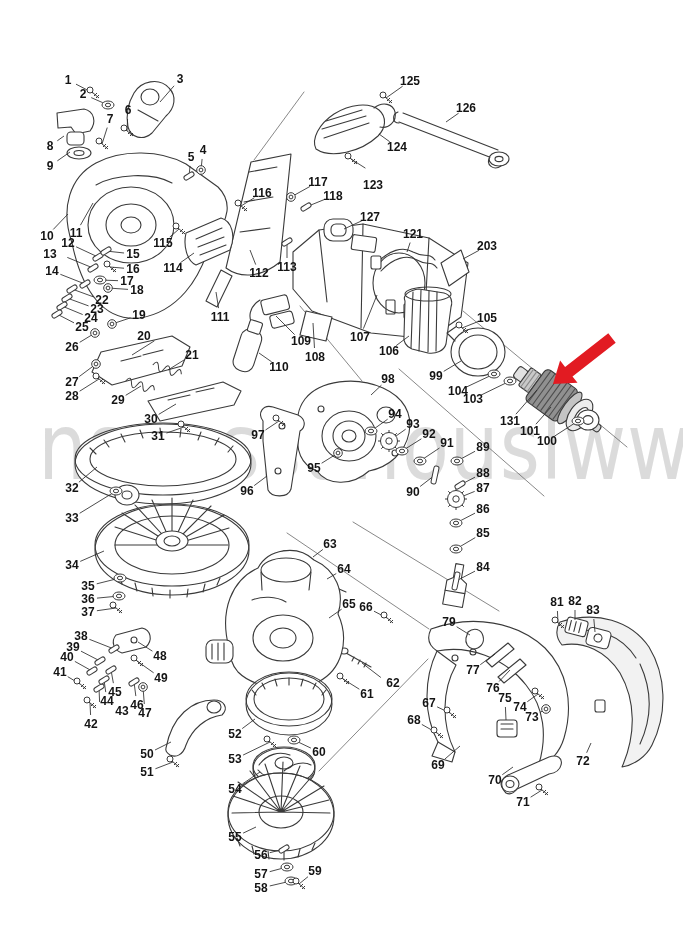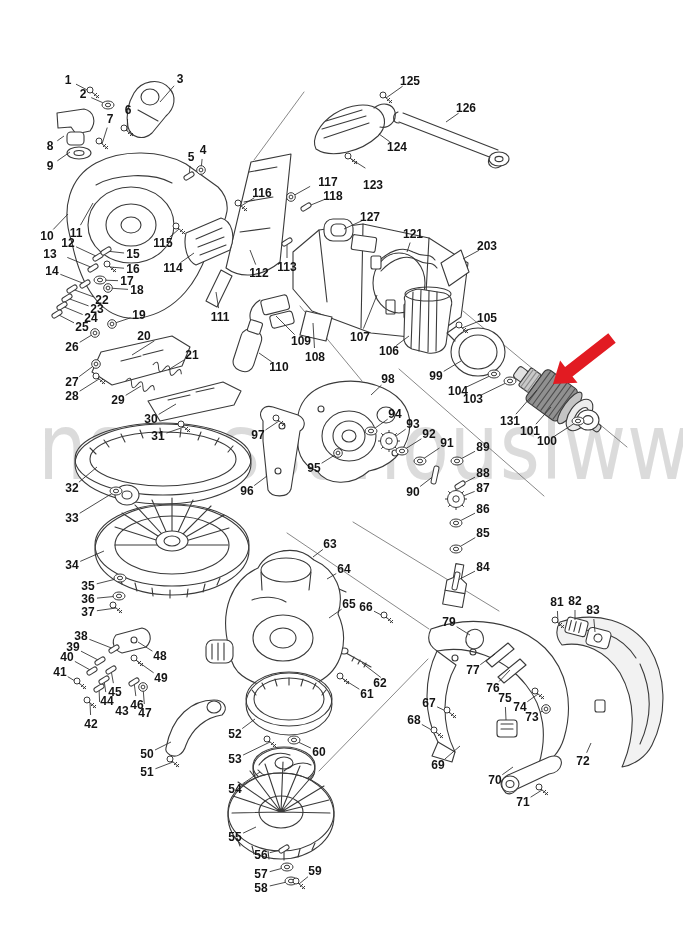--- a/index.html
+++ b/index.html
@@ -572,21 +572,21 @@
       <div class="plabel" style="left: 235px; top: 734px;">52</div>
       <div class="plabel" style="left: 235px; top: 759px;">53</div>
       <div class="plabel" style="left: 235px; top: 789px;">54</div>
       <div class="plabel" style="left: 235px; top: 837px;">55</div>
       <div class="plabel" style="left: 261px; top: 855px;">56</div>
       <div class="plabel" style="left: 261px; top: 874px;">57</div>
       <div class="plabel" style="left: 261px; top: 888px;">58</div>
       <div class="plabel" style="left: 315px; top: 871px;">59</div>
       <div class="plabel" style="left: 319px; top: 752px;">60</div>
       <div class="plabel" style="left: 367px; top: 694px;">61</div>
-      <div class="plabel" style="left: 380px; top: 683px;">62</div>
+      <div class="plabel" style="left: 393px; top: 683px;">62</div>
       <div class="plabel" style="left: 330px; top: 544px;">63</div>
       <div class="plabel" style="left: 344px; top: 569px;">64</div>
       <div class="plabel" style="left: 349px; top: 604px;">65</div>
       <div class="plabel" style="left: 366px; top: 607px;">66</div>
       <div class="plabel" style="left: 429px; top: 703px;">67</div>
       <div class="plabel" style="left: 414px; top: 720px;">68</div>
       <div class="plabel" style="left: 438px; top: 765px;">69</div>
       <div class="plabel" style="left: 495px; top: 780px;">70</div>
       <div class="plabel" style="left: 523px; top: 802px;">71</div>
       <div class="plabel" style="left: 583px; top: 761px;">72</div>
@@ -625,21 +625,21 @@
       <div class="plabel" style="left: 360px; top: 337px;">107</div>
       <div class="plabel" style="left: 315px; top: 357px;">108</div>
       <div class="plabel" style="left: 301px; top: 341px;">109</div>
       <div class="plabel" style="left: 279px; top: 367px;">110</div>
       <div class="plabel" style="left: 220px; top: 317px;">111</div>
       <div class="plabel" style="left: 259px; top: 273px;">112</div>
       <div class="plabel" style="left: 287px; top: 267px;">113</div>
       <div class="plabel" style="left: 173px; top: 268px;">114</div>
       <div class="plabel" style="left: 163px; top: 243px;">115</div>
       <div class="plabel" style="left: 262px; top: 193px;">116</div>
-      <div class="plabel" style="left: 318px; top: 182px; margin-left: 10px;">117</div>
+      <div class="plabel" style="left: 318px; top: 182px;">117</div>
       <div class="plabel" style="left: 333px; top: 196px;">118</div>
       <div class="plabel" style="left: 413px; top: 234px;">121</div>
       <div class="plabel" style="left: 487px; top: 246px;">203</div>
       <div class="plabel" style="left: 373px; top: 173px; margin-top: 12px;">123</div>
       <div class="plabel" style="left: 397px; top: 147px;">124</div>
       <div class="plabel" style="left: 410px; top: 81px;">125</div>
       <div class="plabel" style="left: 466px; top: 108px;">126</div>
       <div class="plabel" style="left: 370px; top: 217px;">127</div>
     </div>
 </div>

